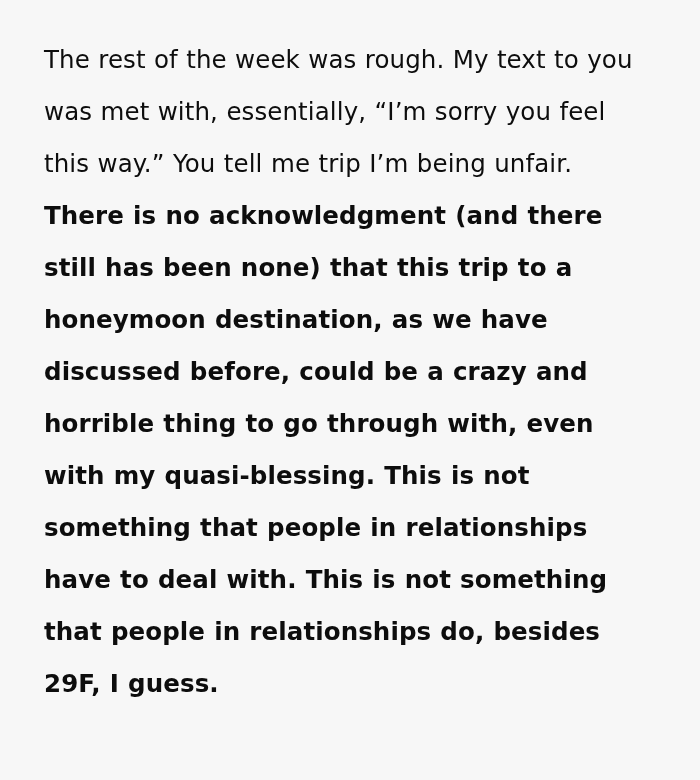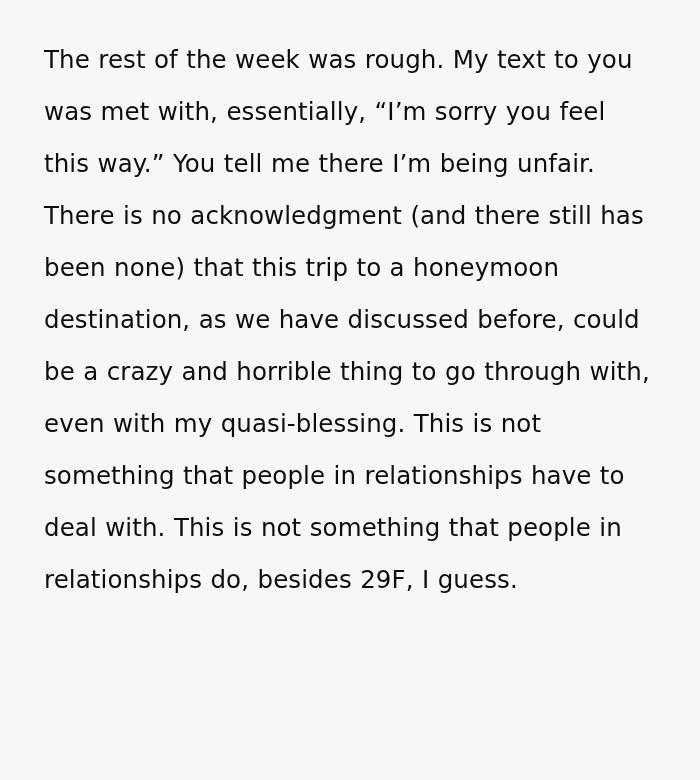--- a/index.html
+++ b/index.html
@@ -28,23 +28,24 @@
     color: #0d0d0d;
     font-size: 24.5px;
     line-height: 52px;
     letter-spacing: 0.1px;
     font-weight: 400;
     word-spacing: 0.5px;
     text-align: left;
   }
   .para + .para {
     margin-top: 0px;
+    font-weight: bold;
   }
 </style>
 </head>
 <body>
 
 <div class="page">
   <article class="story">
-    <p class="para">The rest of the week was rough. My text to you was met with, essentially, “I’m sorry you feel this way.” You tell me there I’m being unfair.</p>
+    <p class="para">The rest of the week was rough. My text to you was met with, essentially, “I’m sorry you feel this way.” You tell me trip I’m being unfair.</p>
     <p class="para">There is no acknowledgment (and there still has been none) that this trip to a honeymoon destination, as we have discussed before, could be a crazy and horrible thing to go through with, even with my quasi-blessing. This is not something that people in relationships have to deal with. This is not something that people in relationships do, besides 29F, I guess.</p>
   </article>
 </div>
 
 </body></html>

